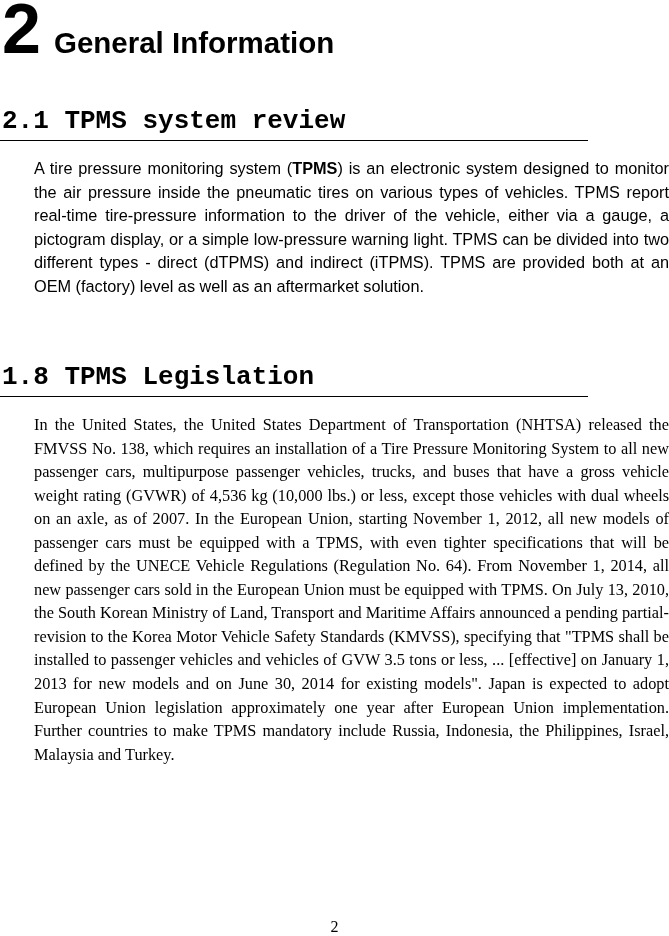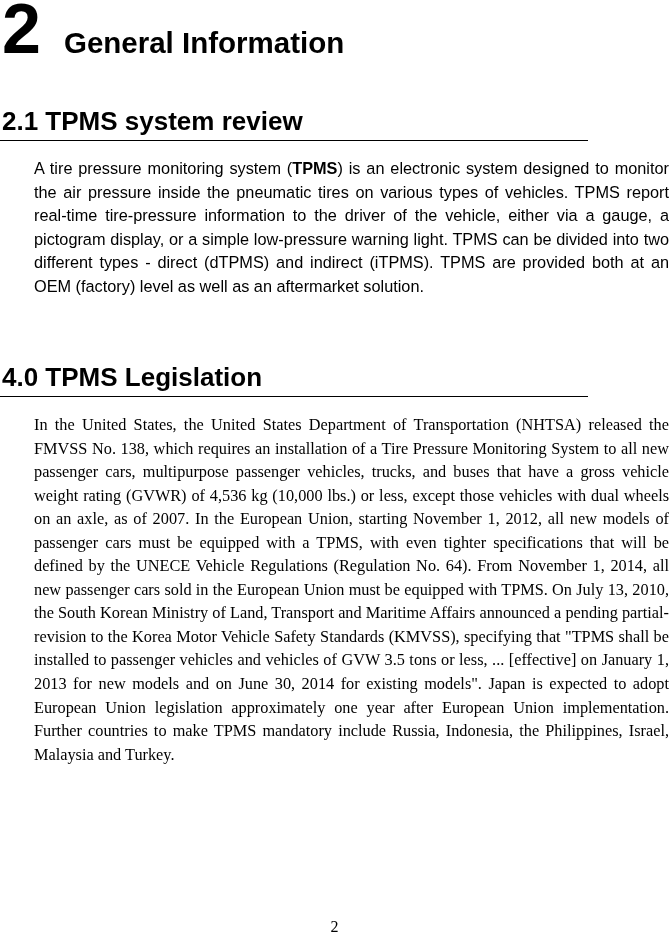--- a/index.html
+++ b/index.html
@@ -25,33 +25,34 @@
     }
     .chapter-num {
       font-weight: bold;
       font-size: 70px;
       line-height: 70px;
       letter-spacing: -1px;
     }
     .chapter-title {
       font-weight: bold;
       font-size: 29.5px;
-      margin-left: 24px;
+      margin-left: 14px;
     }
     .section-heading {
       position: absolute;
       left: 0;
       width: 588px;
       border-bottom: 1.5px solid #000;
       font-weight: bold;
       font-size: 26px;
       line-height: 30px;
       padding-left: 2px;
       box-sizing: border-box;
       white-space: nowrap;
+      font-family: Liberation Mono, monospace;
     }
     #sec1 { top: 106px; height: 35px; }
     #sec2 { top: 362px; height: 35px; }
     .para {
       position: absolute;
       left: 33px;
       width: 635px;
       font-size: 16.3px;
       line-height: 23.55px;
       text-align: justify;
@@ -76,17 +77,17 @@
 
 <div class="chapter">
   <span class="chapter-num">2</span>
   <span class="chapter-title">General Information</span>
 </div>
 
 <div id="sec1" class="section-heading">2.1 TPMS system review</div>
 
 <p id="para1" class="para"><span>A tire pressure monitoring system (</span><b>TPMS</b><span>) is an electronic system designed to monitor the air pressure inside the pneumatic tires on various types of vehicles. TPMS report real-time tire-pressure information to the driver of the vehicle, either via a gauge, a pictogram display, or a simple low-pressure warning light. TPMS can be divided into two different types - direct (dTPMS) and indirect (iTPMS). TPMS are provided both at an OEM (factory) level as well as an aftermarket solution.</span></p>
 
-<div id="sec2" class="section-heading">4.0 TPMS Legislation</div>
+<div id="sec2" class="section-heading">1.8 TPMS Legislation</div>
 
 <p id="para2" class="para">In the United States, the United States Department of Transportation (NHTSA) released the FMVSS No. 138, which requires an installation of a Tire Pressure Monitoring System to all new passenger cars, multipurpose passenger vehicles, trucks, and buses that have a gross vehicle weight rating (GVWR) of 4,536 kg (10,000 lbs.) or less, except those vehicles with dual wheels on an axle, as of 2007. In the European Union, starting November 1, 2012, all new models of passenger cars must be equipped with a TPMS, with even tighter specifications that will be defined by the UNECE Vehicle Regulations (Regulation No. 64). From November 1, 2014, all new passenger cars sold in the European Union must be equipped with TPMS. On July 13, 2010, the South Korean Ministry of Land, Transport and Maritime Affairs announced a pending partial-revision to the Korea Motor Vehicle Safety Standards (KMVSS), specifying that "TPMS shall be installed to passenger vehicles and vehicles of GVW 3.5 tons or less, ... [effective] on January 1, 2013 for new models and on June 30, 2014 for existing models". Japan is expected to adopt European Union legislation approximately one year after European Union implementation. Further countries to make TPMS mandatory include Russia, Indonesia, the Philippines, Israel, Malaysia and Turkey.</p>
 
 <div class="page-num">2</div>
 
 </body></html>

